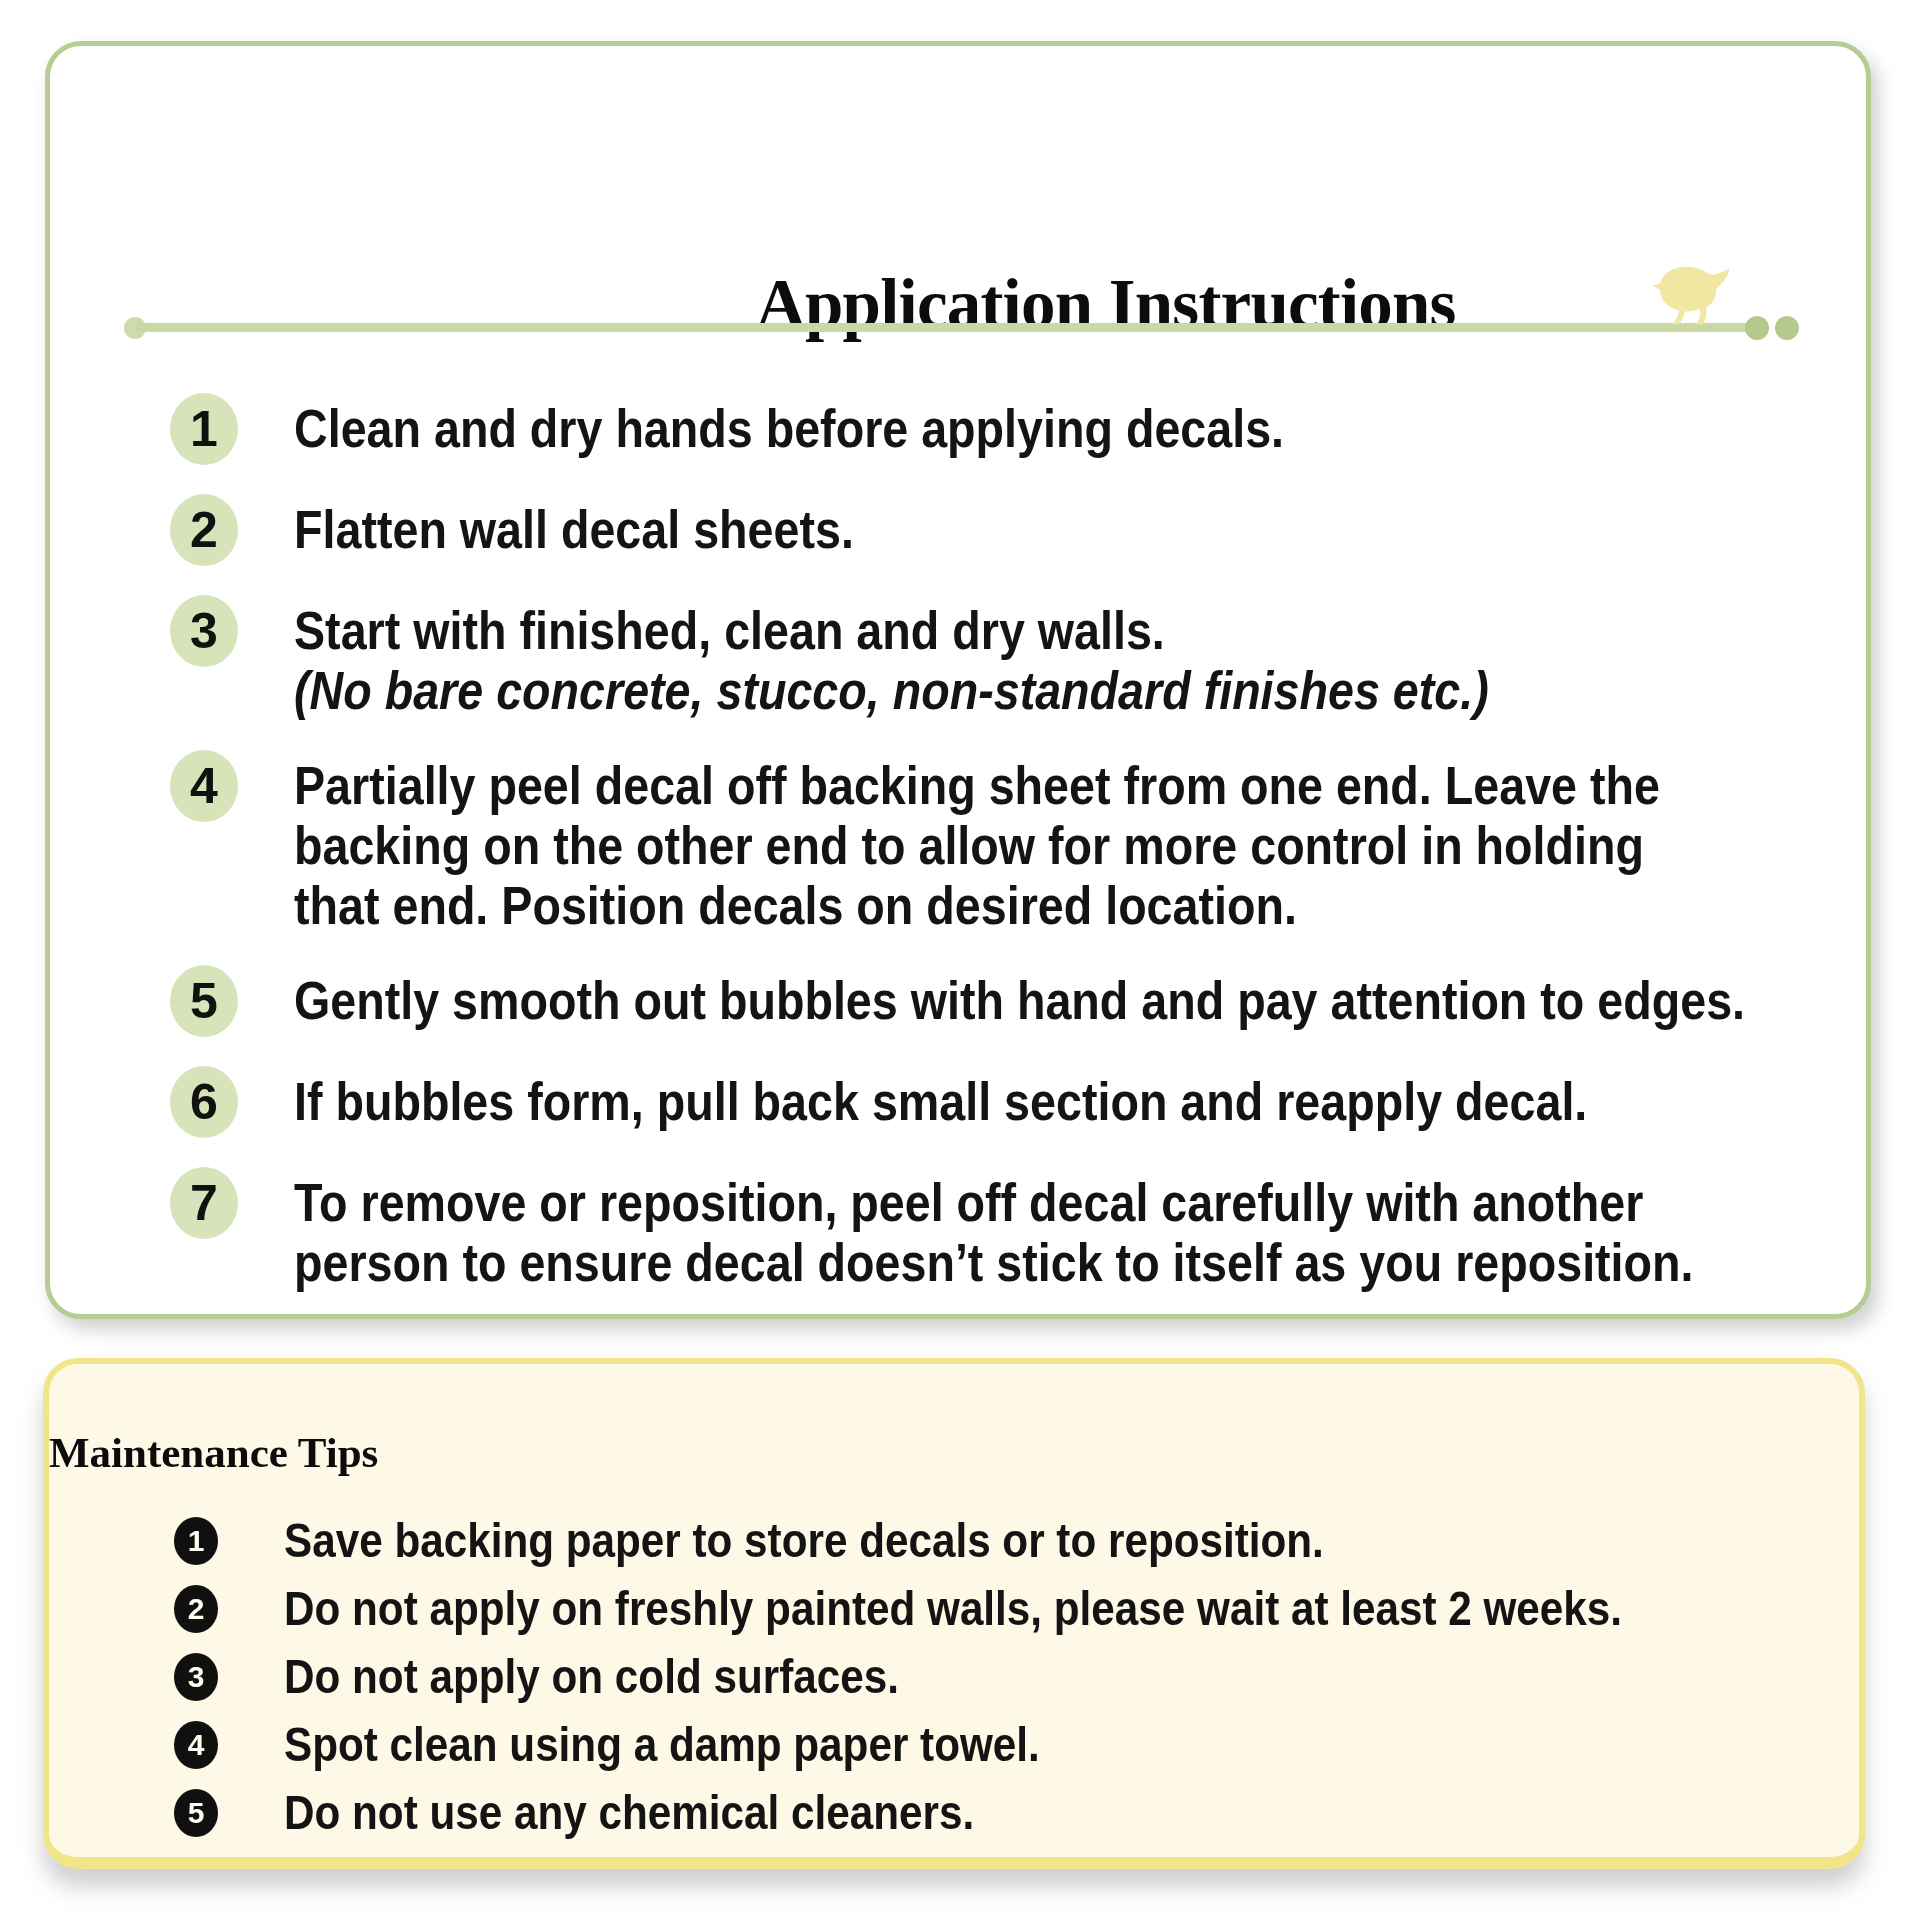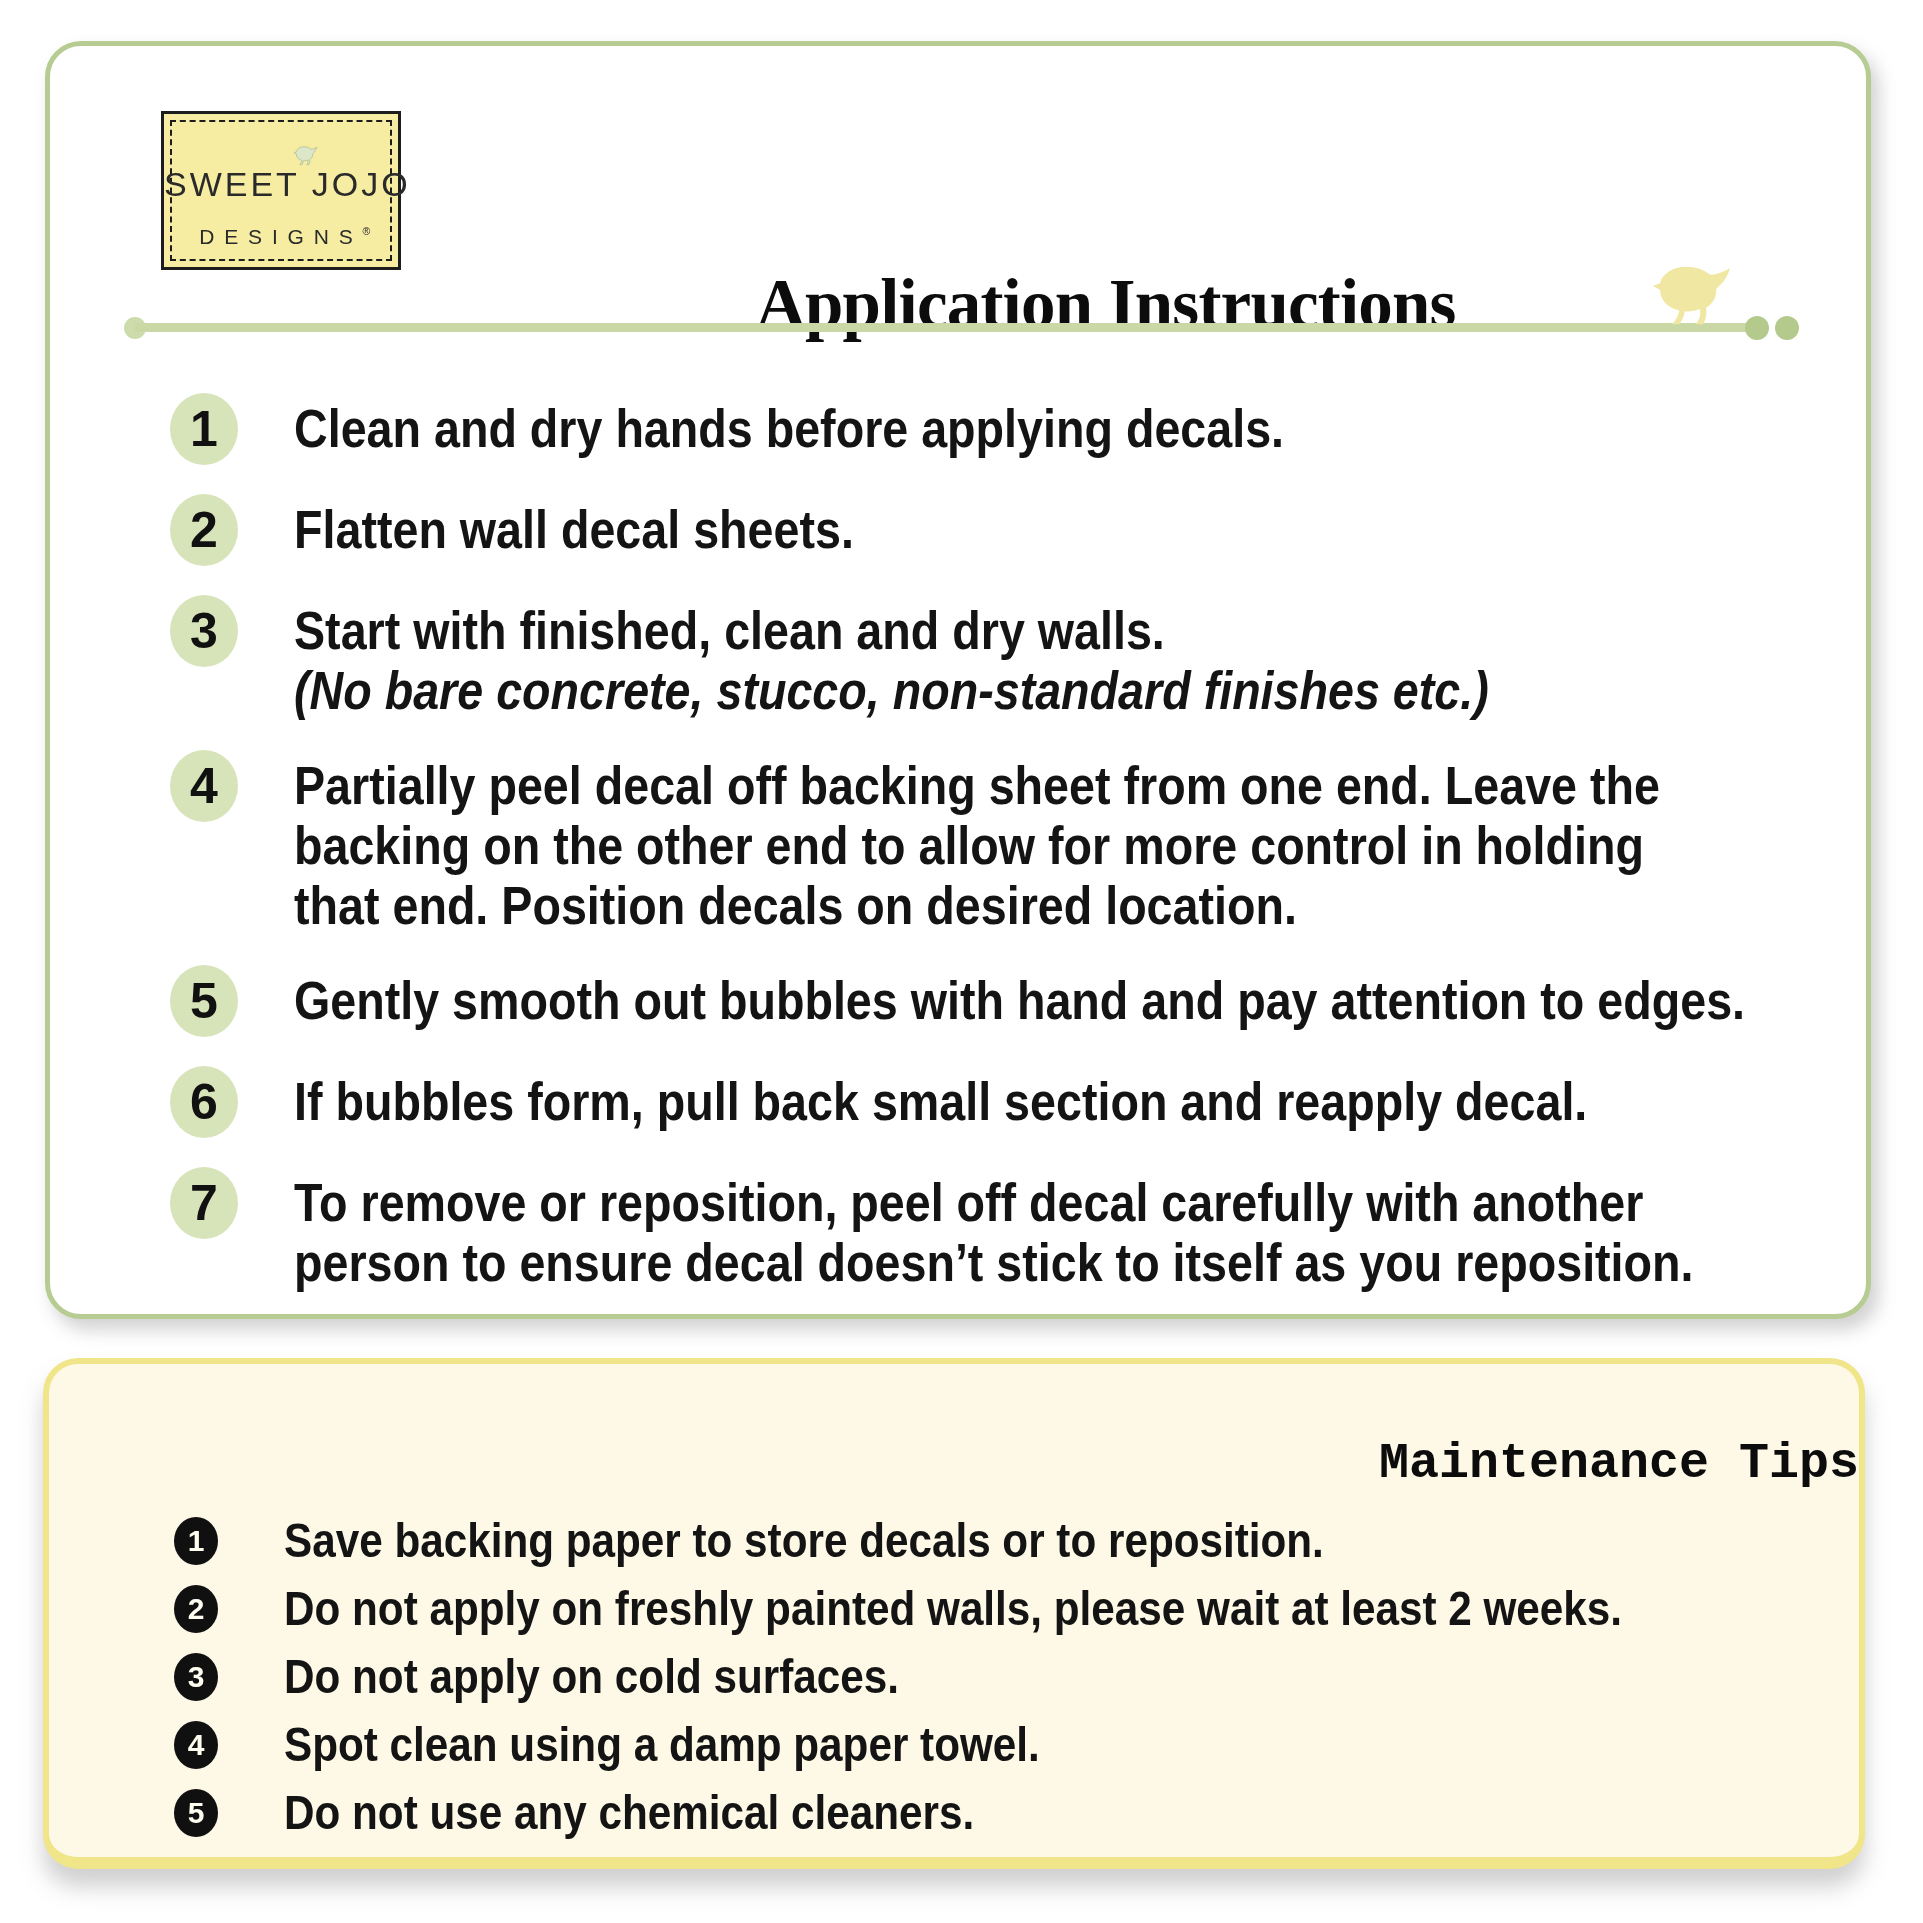--- a/index.html
+++ b/index.html
@@ -48,45 +48,37 @@
            font-size:50px;font-weight:700;color:#111;}
   .steptext{font-size:53px;line-height:60px;font-weight:700;white-space:pre;
             transform:scaleX(0.88);transform-origin:0 0;letter-spacing:0;}
   .note{display:block;font-style:italic;}
 
   
   .tips-card{position:absolute;left:43px;top:1358px;width:1822px;height:511px;
              background:#fdf9e6;border:6px solid #f1e58a;border-bottom-width:12px;
              border-radius:35px;box-sizing:border-box;
              box-shadow:0 18px 22.5px rgba(120,120,120,0.35);}
-  .tips-title{position:absolute;left:0;top:21px;width:100%;text-align:right;
-              font-family:Liberation Mono, monospace;font-weight:700;font-size:50px;color:#0c0c0c;}
+  .tips-title{position:absolute;left:0;top:21px;width:100%;text-align:left;
+              font-family:Liberation Serif, serif;font-weight:700;font-size:43px;color:#0c0c0c;}
   .tips-list{position:absolute;left:125px;top:150px;margin:0;padding:0;list-style:none;width:1623px;}
   .tips-list li{display:flex;align-items:flex-start;margin:0 0 15px 0;}
   .tipnum{flex:0 0 auto;width:44px;height:48px;border-radius:50%;background:#101010;
           margin-top:3px;margin-right:66px;display:flex;align-items:center;justify-content:center;
           font-size:30px;font-weight:700;color:#fffdf0;}
   .tiptext{font-size:48px;line-height:53px;font-weight:700;white-space:pre;
            transform:scaleX(0.88);transform-origin:0 0;}
 </style>
 </head>
 <body>
 
 <div class="page">
 
   <section class="main-card">
 
-    <div class="logo">
-      <div class="logo-dash"></div>
-      <svg class="logo-bird" viewBox="0 0 100 100" preserveAspectRatio="none">
-        <path d="M40,12 C26,12 14,22 12,35 L4,39 L12,44 C12,58 20,69 33,73 C32,80 29,87 25,92 L33,92 C36,87 38,81 39,74 C44,75 50,74 55,71 C57,78 55,85 51,92 L59,92 C62,85 63,76 62,69 C70,63 74,53 73,43 C80,36 86,25 88,14 C80,20 72,24 66,23 C60,16 51,12 40,12 Z" fill="#dce7ca" stroke="#a9bd90" stroke-width="3"></path>
-      </svg>
-      <div class="logo-name">SWEET JOJO</div>
-      <div class="logo-sub"><span>DESIGNS</span><span class="reg">®</span></div>
-    </div>
 
     <h2 class="subtitle">Application Instructions</h2>
 
     <div class="divider-cap"></div>
     <div class="divider-rule"></div>
     <svg class="divider-bird" viewBox="0 0 100 100" preserveAspectRatio="none">
       <path d="M40,12 C26,12 14,22 12,35 L4,39 L12,44 C12,58 20,69 33,73 C32,80 29,87 25,92 L33,92 C36,87 38,81 39,74 C44,75 50,74 55,71 C57,78 55,85 51,92 L59,92 C62,85 63,76 62,69 C70,63 74,53 73,43 C80,36 86,25 88,14 C80,20 72,24 66,23 C60,16 51,12 40,12 Z" fill="#f0e8a2"></path>
     </svg>
     <div class="divider-dot dot1"></div>
     <div class="divider-dot dot2"></div>

